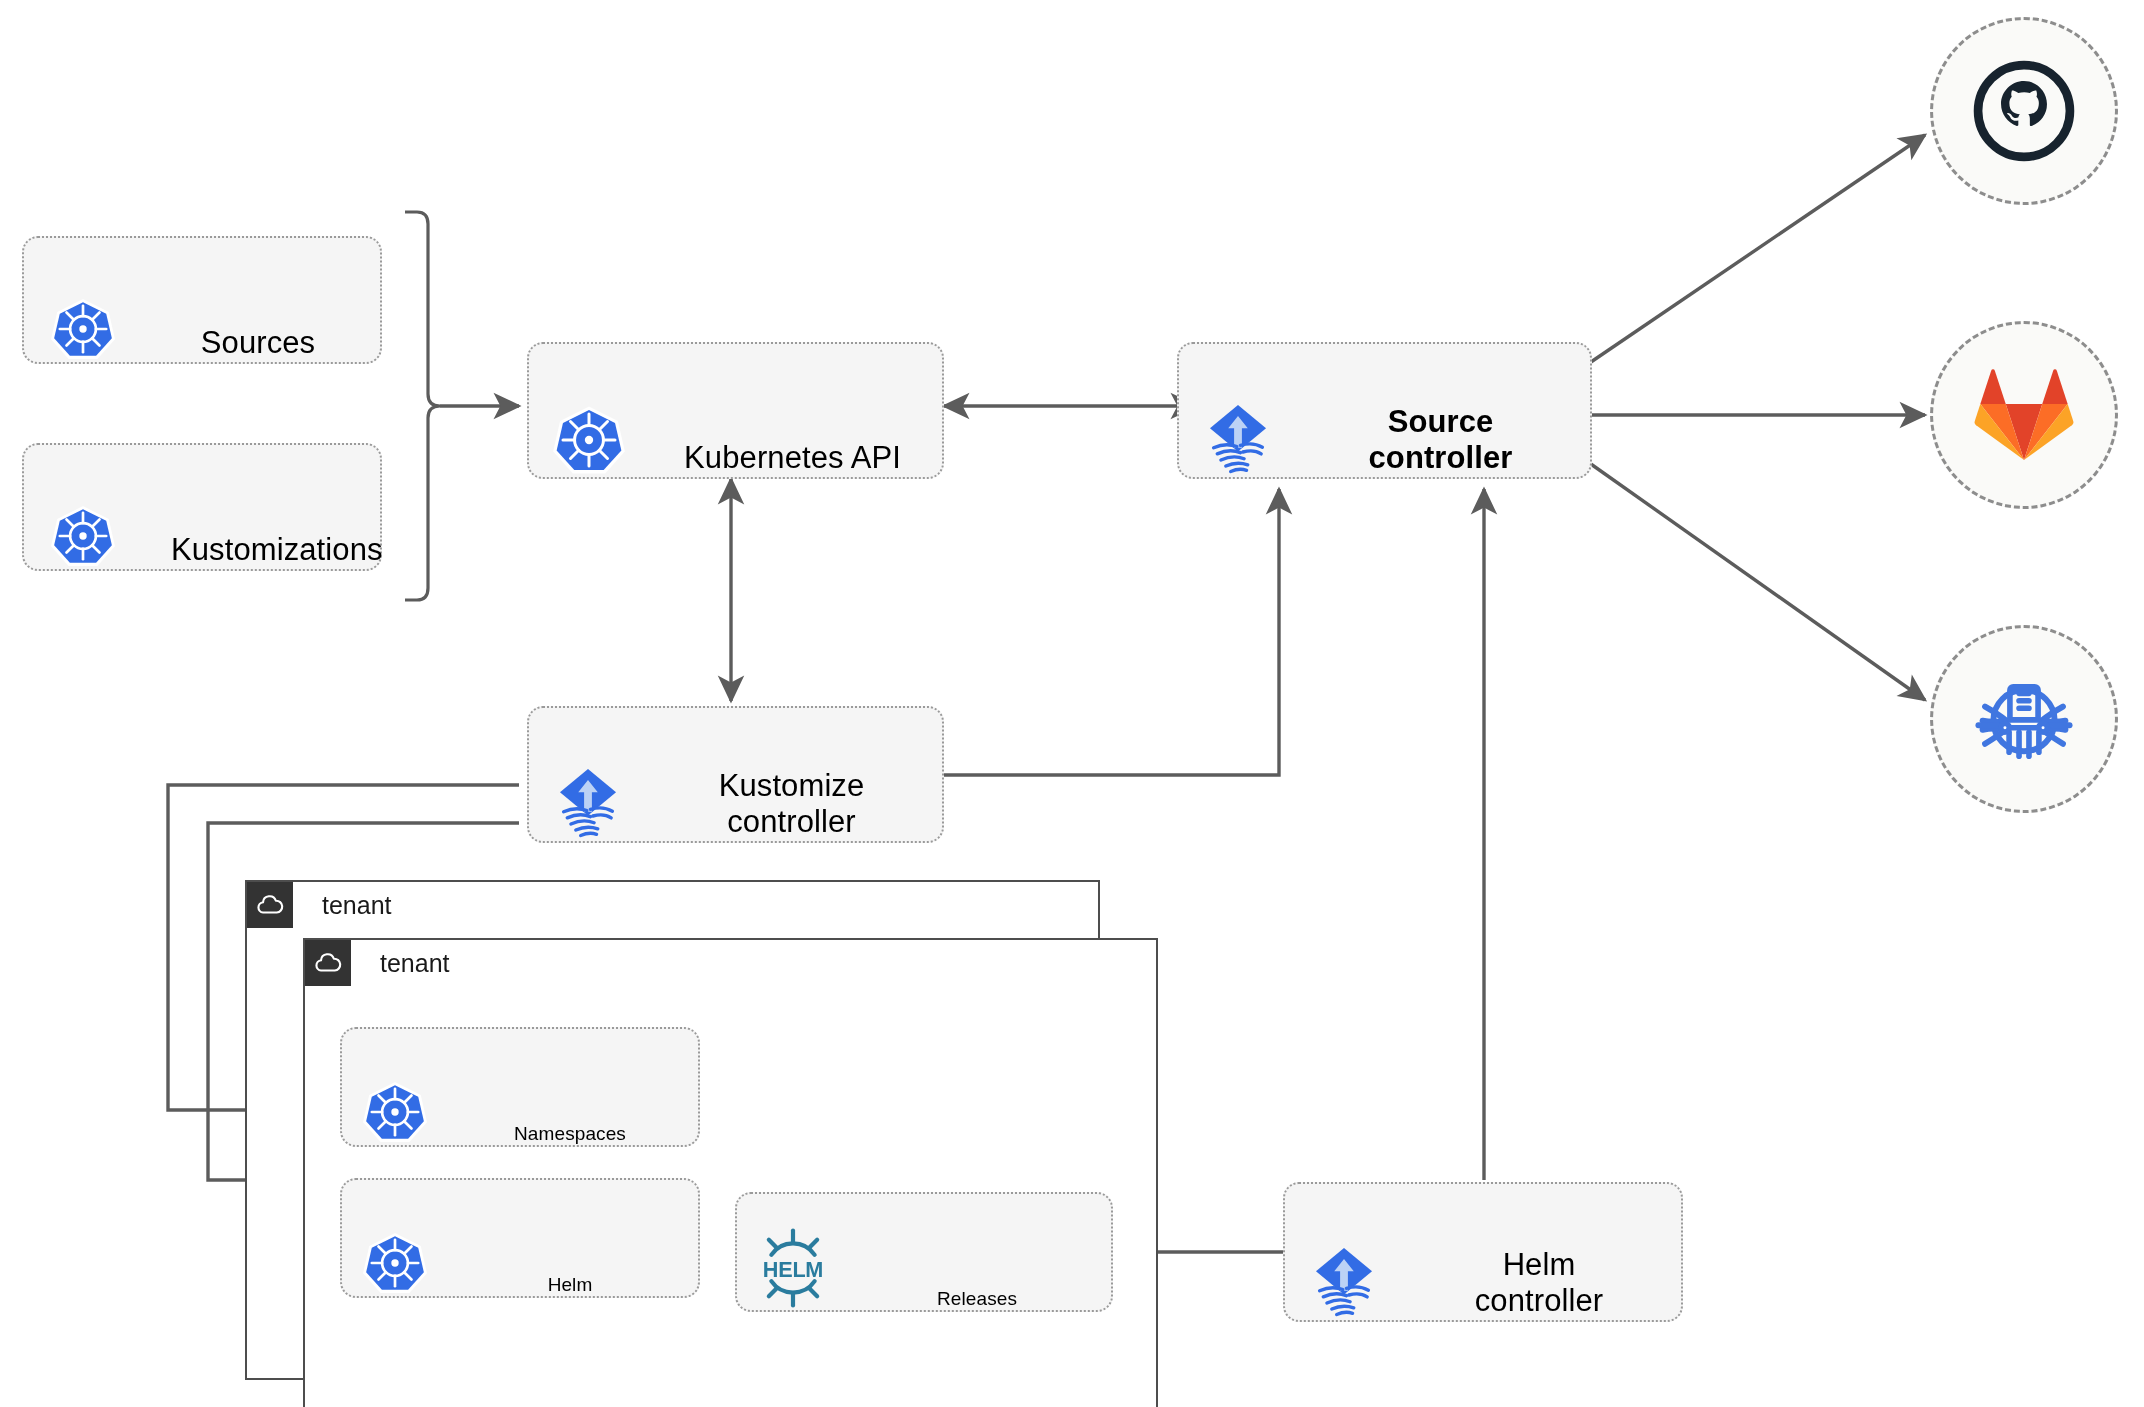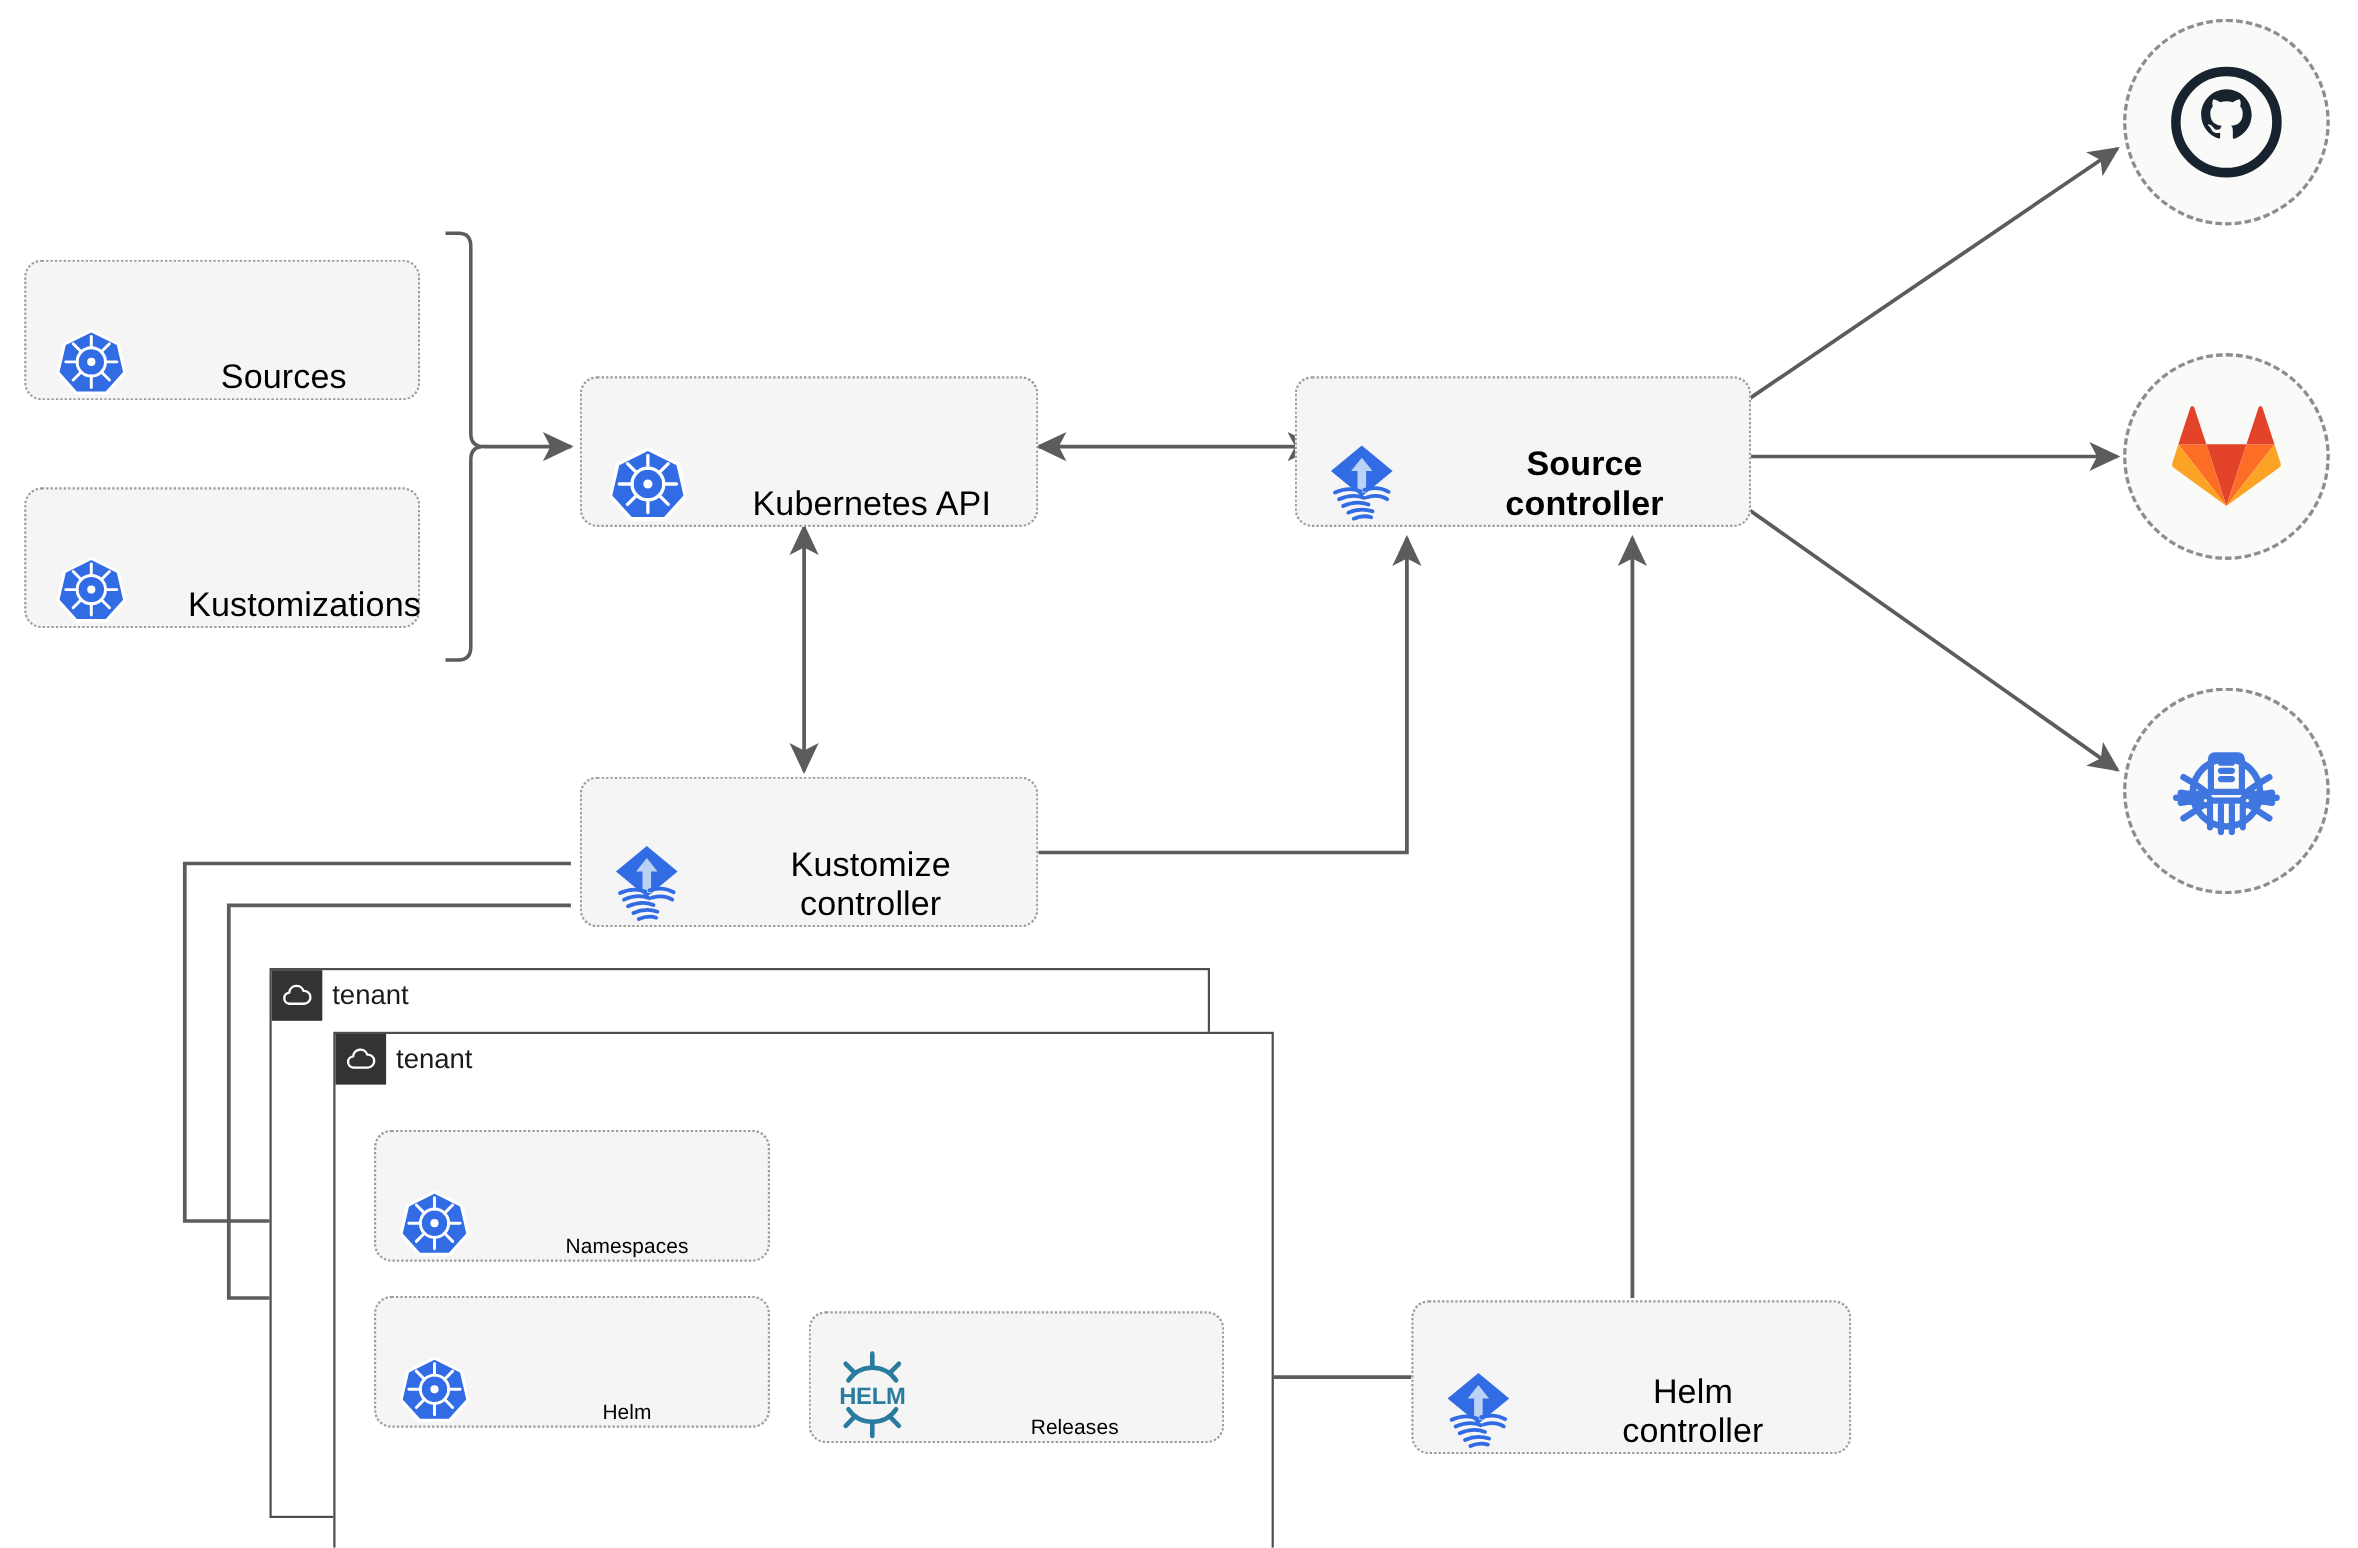--- a/index.html
+++ b/index.html
@@ -34,21 +34,21 @@
     z-index:2;
   }
   .tenant .hdr{
     position:absolute;left:0;top:0;height:46px;display:flex;align-items:center;
   }
   .tenant .hdr .sq{
     width:46px;height:46px;background:#333333;
     display:flex;align-items:center;justify-content:center;
   }
   .tenant .hdr .tname{
-    margin-left:9px;font-size:25px;color:#1a1a1a;line-height:1;
+    margin-left:29px;font-size:25px;color:#1a1a1a;line-height:1;
   }
 
   
   .circ{
     position:absolute;border-radius:50%;
     background:#fafaf8;border:3px dashed #8d8d8d;
     display:flex;align-items:center;justify-content:center;
     box-sizing:border-box;z-index:3;
   }
 </style>

